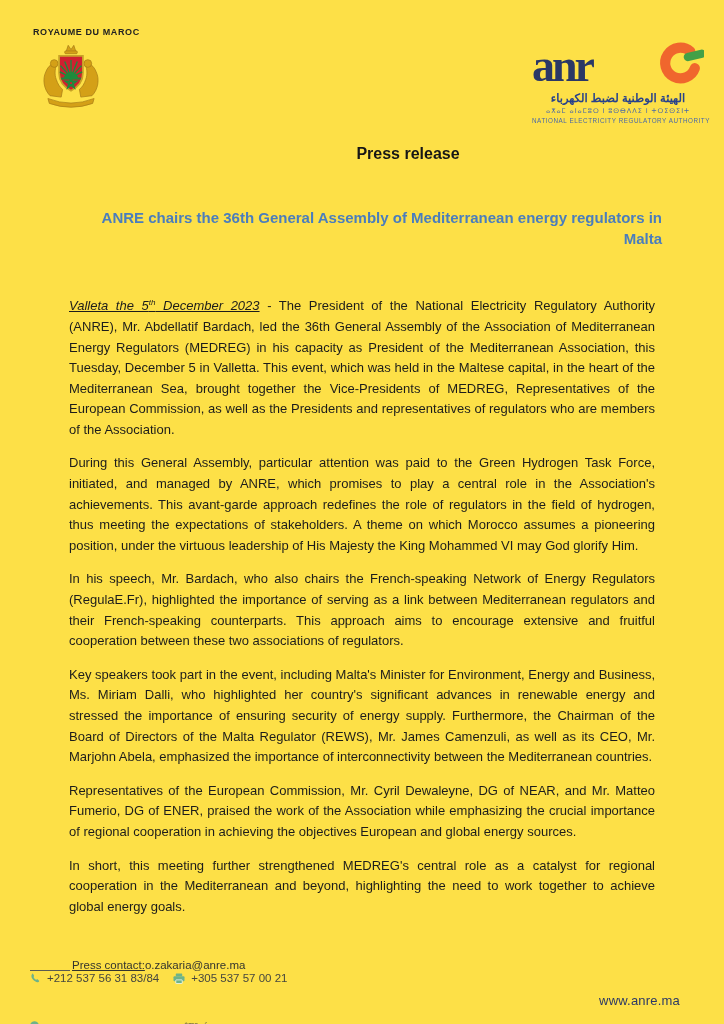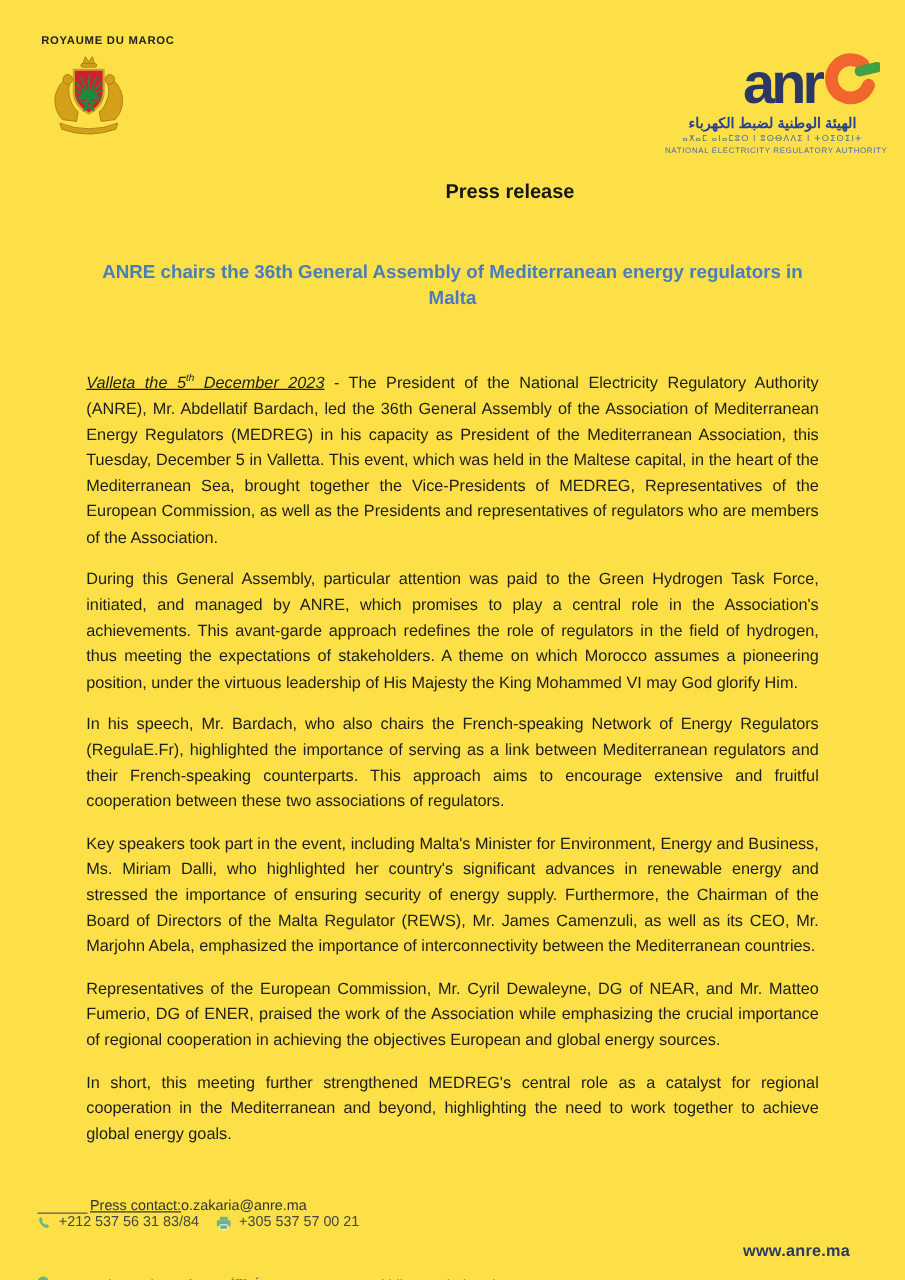--- a/index.html
+++ b/index.html
@@ -8,35 +8,35 @@
     background:#fde047;overflow:hidden;
     font-family:"Liberation Sans",sans-serif;color:#1d1d1b;
   }
   
   .kingdom-label{
     position:absolute;left:33px;top:27px;
     font-size:9px;font-weight:bold;letter-spacing:.6px;color:#222;
   }
   .coat{position:absolute;left:36px;top:42px;}
   .anre-logo{position:absolute;top:36px;right:20px;width:172px;text-align:center;}
-  .anre-mark{display:flex;align-items:flex-end;justify-content:flex-end;height:52px;}
+  .anre-mark{display:flex;align-items:flex-end;justify-content:space-between;height:52px;font-family:Liberation Serif, serif;}
   .anre-wordmark{
     font-size:46px;font-weight:bold;letter-spacing:-3px;line-height:44px;
     color:#2b3866;
   }
   .logo-arabic{font-size:11.5px;font-weight:bold;color:#27418c;margin-top:3px;direction:rtl;}
   .logo-tifinagh{font-size:6.5px;color:#4a69a8;letter-spacing:1px;margin-top:2px;white-space:nowrap;}
   .logo-latin{font-size:6.3px;color:#4a69a8;letter-spacing:.55px;margin-top:2px;white-space:nowrap;}
   
   .press-title{
     position:absolute;top:145px;left:0;width:100%;text-align:center;
     font-size:16px;font-weight:bold;color:#161616;padding-left:46px;
   }
   .headline{
-    position:absolute;top:207px;left:62px;right:62px;text-align:center;
+    position:absolute;top:207px;left:62px;right:62px;text-align:right;
     font-size:15px;font-weight:bold;line-height:21px;color:#4a7dbd;
   }
   
   .content{
     position:absolute;top:293px;left:69px;right:69px;
     font-size:13px;line-height:20.6px;text-align:justify;color:#1d1d1b;
   }
   .content p{margin:0 0 13px 0;}
   .dateline{font-style:italic;text-decoration:underline;}
   .dateline sup{font-size:.62em;}
@@ -46,21 +46,21 @@
   .press-row{top:958px;color:#33342e;align-items:center;}
   .pre-rule{display:inline-block;width:40px;height:12px;border-bottom:1px solid #5a5b52;margin-right:2px;}
   .press-label{text-decoration:underline;}
   .addr-row{top:1021px;text-align:center;}
   .phone-row{top:972px;}
   .footer-row .ico{margin-right:6px;flex:0 0 auto;display:inline-flex;}
   .fax-gap{margin-left:14px;margin-right:6px;display:inline-flex;}
   .addr-sup{font-size:.62em;vertical-align:super;}
   .website{
     position:absolute;right:44px;top:993px;
-    font-size:13px;font-weight:bold;color:#2b3866;letter-spacing:.2px;
+    font-size:13px;font-weight:normal;color:#2b3866;letter-spacing:.2px;
   }
 </style>
 </head>
 <body>
 
 <div class="page">
 
   <div class="kingdom-label">ROYAUME DU MAROC</div>
 
   <svg class="coat" width="70" height="78" viewBox="0 0 100 110" aria-hidden="true">

